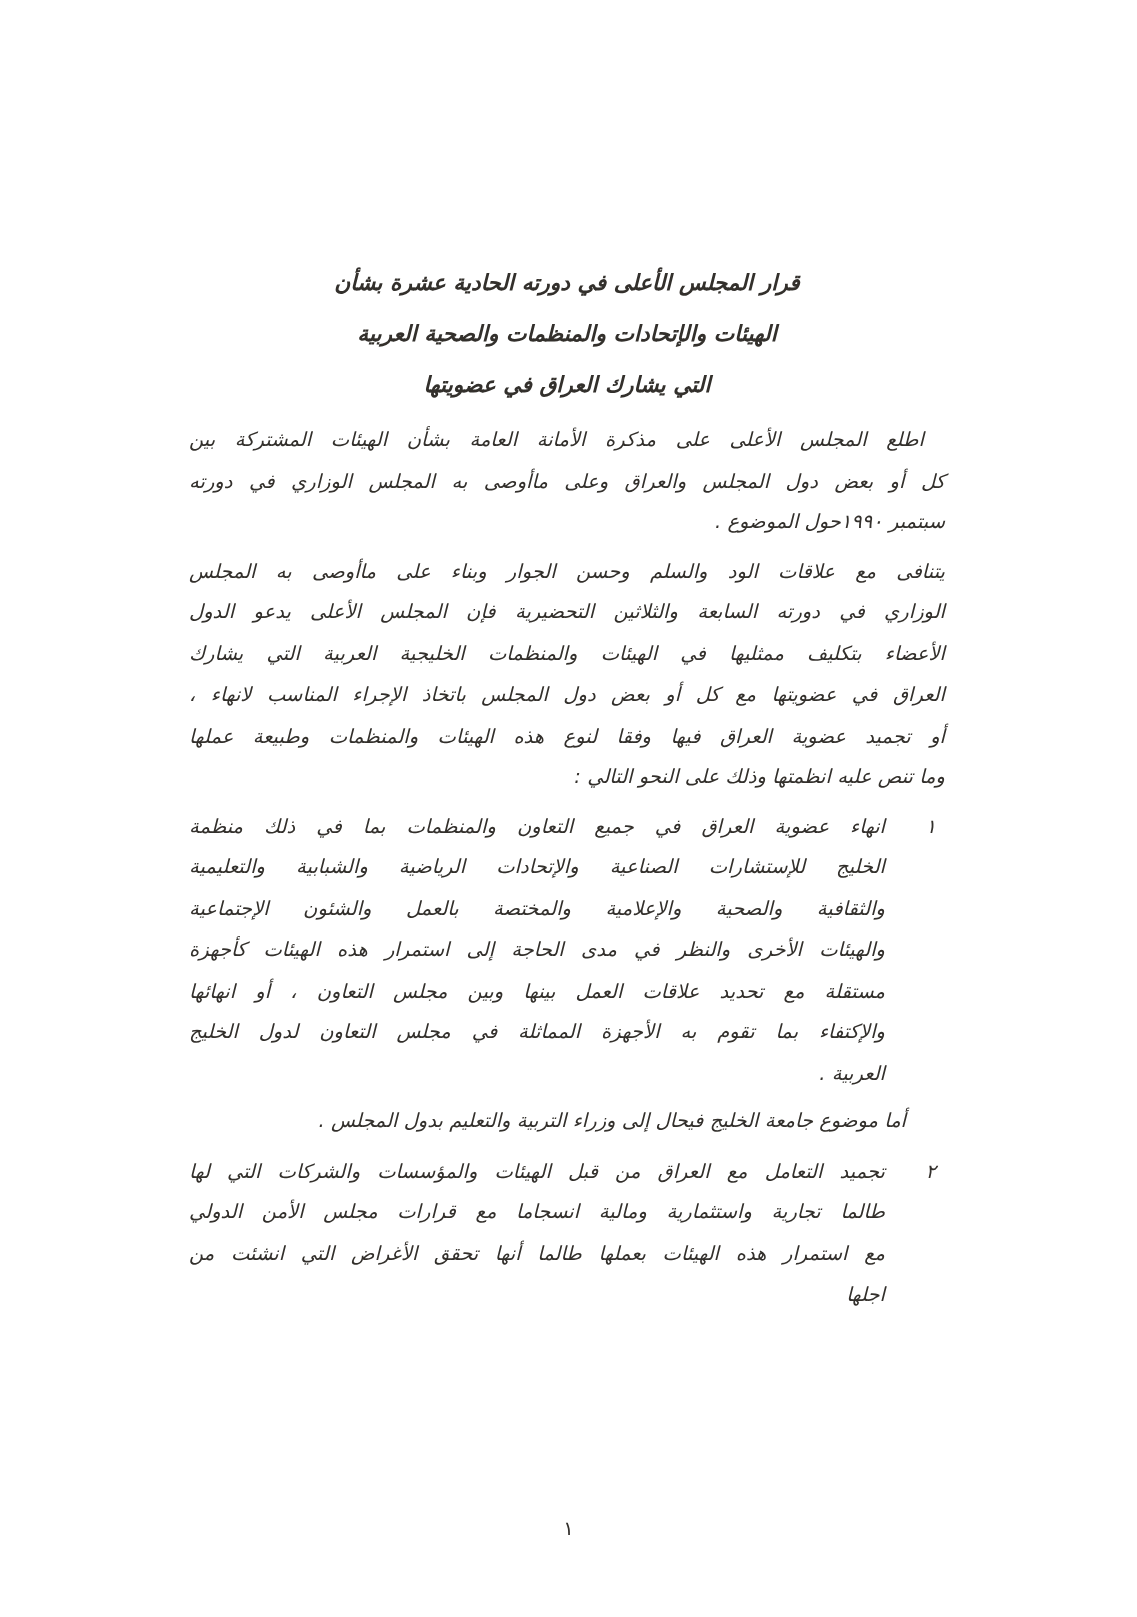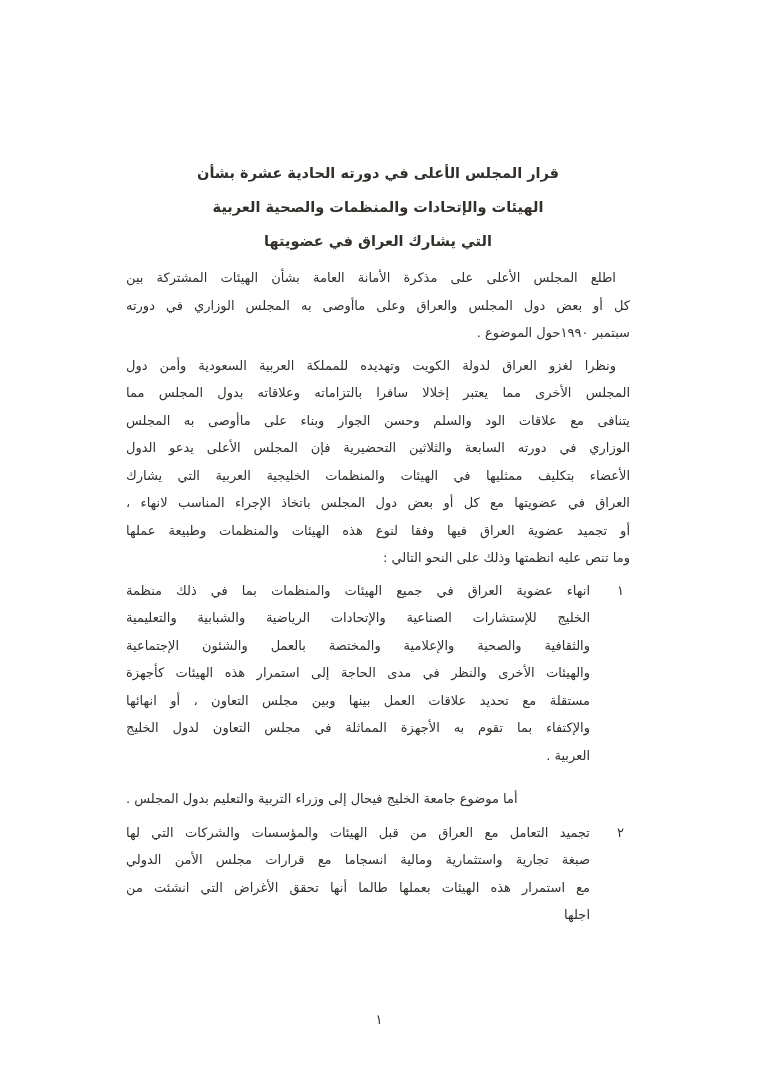--- a/index.html
+++ b/index.html
@@ -9,22 +9,23 @@
     font-family:"DejaVu Sans", sans-serif;
     color:#33302c;
     overflow:hidden;
     position:relative;
   }
   .page{
     position:absolute;inset:0;background:#ffffff;
   }
   .content{
     position:absolute;
-    top:156px;right:128px;left:126px;
+    top:172px;right:128px;left:126px;
     direction:rtl;
+    font-style:italic;
   }
   .doc-title{margin:0 0 6px 0;}
   .title-line{
     text-align:center;
     font-weight:bold;
     font-size:14.5px;
     line-height:34px;
     letter-spacing:.2px;
   }
   .para{margin-top:5px;font-size:13px;line-height:27.5px;}
@@ -43,24 +44,24 @@
     margin-top:5px;
     padding-right:40px;
     font-size:13px;line-height:27.5px;
   }
   .list-num{
     position:absolute;
     right:6px;top:0;
     font-size:13px;line-height:27.5px;
   }
   .note-line{
-    margin-top:16px;
+    margin-top:4px;
     padding-right:26px;
     font-size:13px;line-height:27.5px;
-    text-align:left;
+    text-align:right;
   }
   .page-number{
     position:absolute;
     top:1012px;left:128px;right:128px;
     text-align:center;
     font-size:13px;
     color:#33302c;
   }
 </style>
 </head>
@@ -75,47 +76,45 @@
       <div class="title-line">التي يشارك العراق في عضويتها</div>
     </div>
 
     <div class="para">
       <div class="line indent-first">اطلع المجلس  الأعلى على مذكرة الأمانة العامة بشأن الهيئات المشتركة بين</div>
       <div class="line">كل أو بعض دول المجلس والعراق وعلى ماأوصى به المجلس الوزاري في دورته</div>
       <div class="line line-last">سبتمبر ١٩٩٠حول الموضوع .</div>
     </div>
 
     <div class="para">
-      <div class="line indent-first">ونظرا لغزو العراق لدولة الكويت وتهديده للمملكة العربية السعودية وأمن دول</div>
-      <div class="line">المجلس الأخرى مما يعتبر إخلالا سافرا بالتزاماته وعلاقاته بدول المجلس مما</div>
       <div class="line">يتنافى  مع علاقات الود والسلم وحسن الجوار وبناء على ماأوصى به المجلس</div>
       <div class="line">الوزاري في دورته السابعة والثلاثين التحضيرية فإن المجلس الأعلى يدعو الدول</div>
       <div class="line">الأعضاء بتكليف ممثليها في الهيئات والمنظمات الخليجية العربية التي يشارك</div>
       <div class="line">العراق في عضويتها مع كل أو بعض دول المجلس باتخاذ الإجراء المناسب لانهاء ،</div>
       <div class="line">أو تجميد عضوية العراق فيها وفقا لنوع هذه الهيئات والمنظمات وطبيعة عملها</div>
       <div class="line line-last">وما تنص عليه انظمتها وذلك على النحو التالي :</div>
     </div>
 
     <div class="list-item">
       <span class="list-num">١</span>
-      <div class="line">انهاء عضوية العراق في جميع الهيئات والمنظمات بما في ذلك منظمة</div>
+      <div class="line">انهاء عضوية العراق في جميع التعاون والمنظمات بما في ذلك منظمة</div>
       <div class="line">الخليج للإستشارات الصناعية والإتحادات الرياضية والشبابية والتعليمية</div>
       <div class="line">والثقافية والصحية والإعلامية والمختصة بالعمل والشئون الإجتماعية</div>
       <div class="line">والهيئات الأخرى والنظر في مدى الحاجة إلى استمرار هذه الهيئات كأجهزة</div>
       <div class="line">مستقلة مع تحديد علاقات العمل بينها وبين مجلس التعاون ، أو انهائها</div>
       <div class="line">والإكتفاء بما تقوم به الأجهزة المماثلة في مجلس التعاون لدول الخليج</div>
       <div class="line line-last">العربية .</div>
     </div>
 
     <div class="note-line">أما موضوع جامعة الخليج فيحال إلى وزراء التربية والتعليم بدول المجلس .</div>
 
     <div class="list-item" style="margin-top:6px;">
       <span class="list-num">٢</span>
       <div class="line">تجميد التعامل مع العراق من قبل الهيئات والمؤسسات والشركات التي لها</div>
-      <div class="line">صبغة تجارية واستثمارية ومالية انسجاما مع قرارات مجلس الأمن الدولي</div>
+      <div class="line">طالما تجارية واستثمارية ومالية انسجاما مع قرارات مجلس الأمن الدولي</div>
       <div class="line">مع استمرار هذه الهيئات بعملها طالما أنها تحقق الأغراض التي انشئت من</div>
       <div class="line line-last">اجلها</div>
     </div>
 
   </div>
 
   <div class="page-number">١</div>
 </div>
 
 </body></html>

